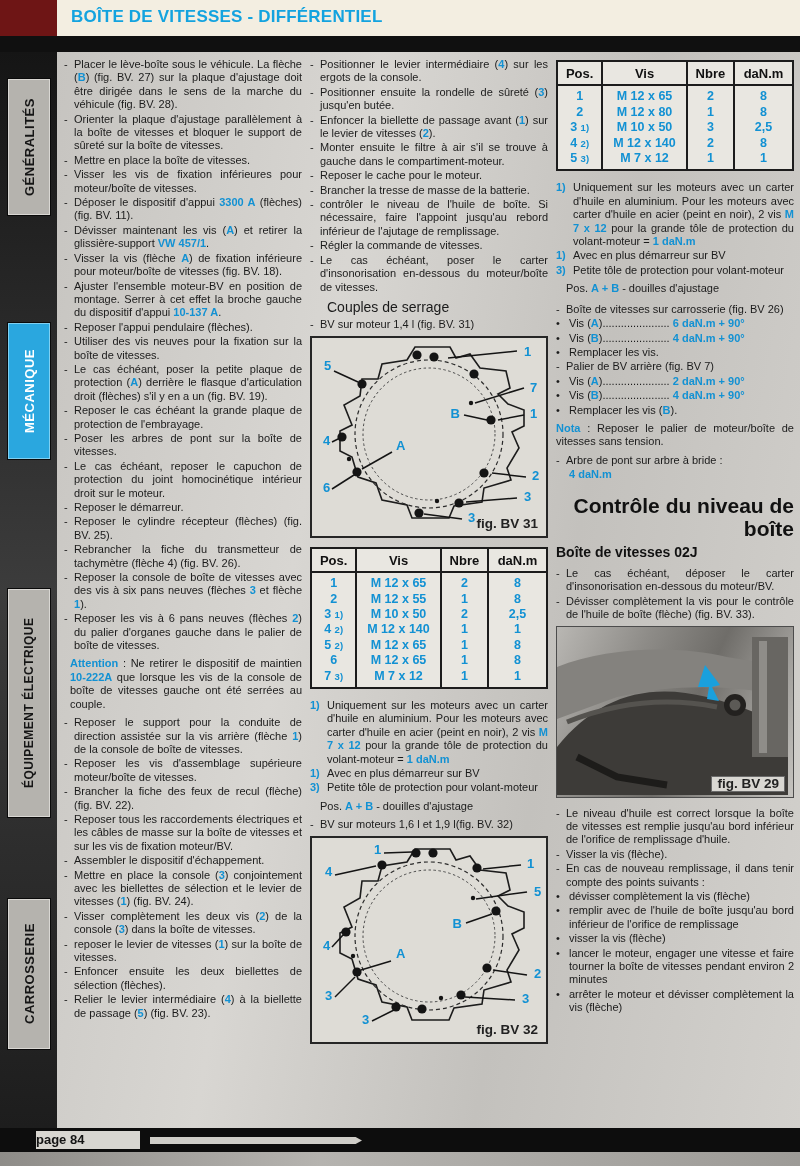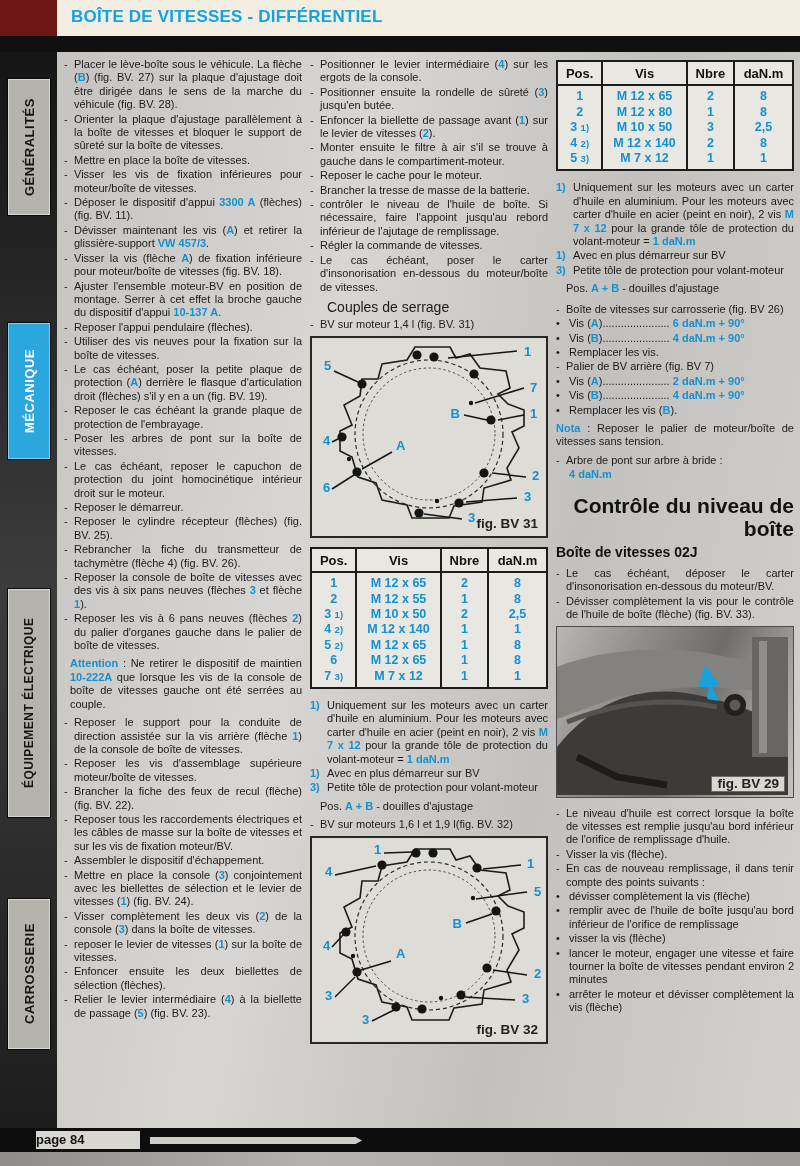--- a/index.html
+++ b/index.html
@@ -123,21 +123,21 @@
         <div class="li">
           <span class="mk">-</span>
           <span class="tx">Visser les vis de fixation inférieures pour moteur/boîte de vitesses.</span>
         </div>
         <div class="li">
           <span class="mk">-</span>
           <span class="tx">Déposer le dispositif d'appui <span class="b">3300 A</span> (flèches) (fig. BV. 11).</span>
         </div>
         <div class="li">
           <span class="mk">-</span>
-          <span class="tx">Dévisser maintenant les vis (<span class="b">A</span>) et retirer la glissière-support <span class="b">VW 457/3</span>.</span>
+          <span class="tx">Dévisser maintenant les vis (<span class="b">A</span>) et retirer la glissière-support <span class="b">VW 457/1</span>.</span>
         </div>
         <div class="li">
           <span class="mk">-</span>
           <span class="tx">Visser la vis (flèche <span class="b">A</span>) de fixation inférieure pour moteur/boîte de vitesses (fig. BV. 18).</span>
         </div>
         <div class="li">
           <span class="mk">-</span>
           <span class="tx">Ajuster l'ensemble moteur-BV en position de montage. Serrer à cet effet la broche gauche du dispositif d'appui <span class="b">10-137 A</span>.</span>
         </div>
         <div class="li">

